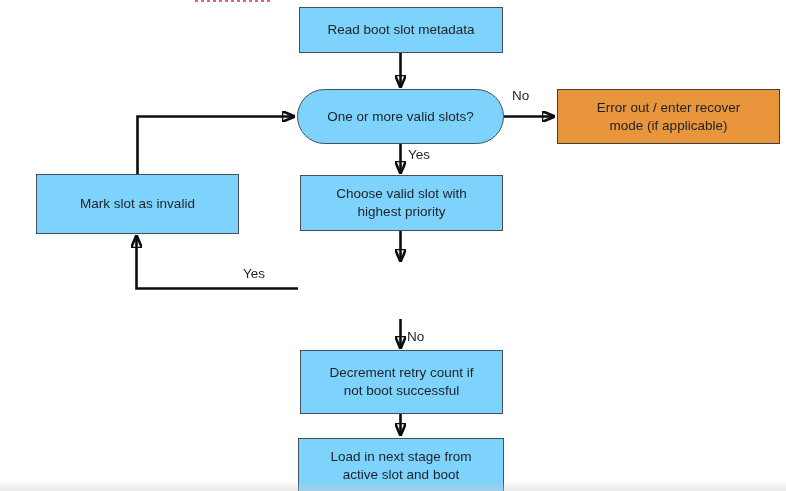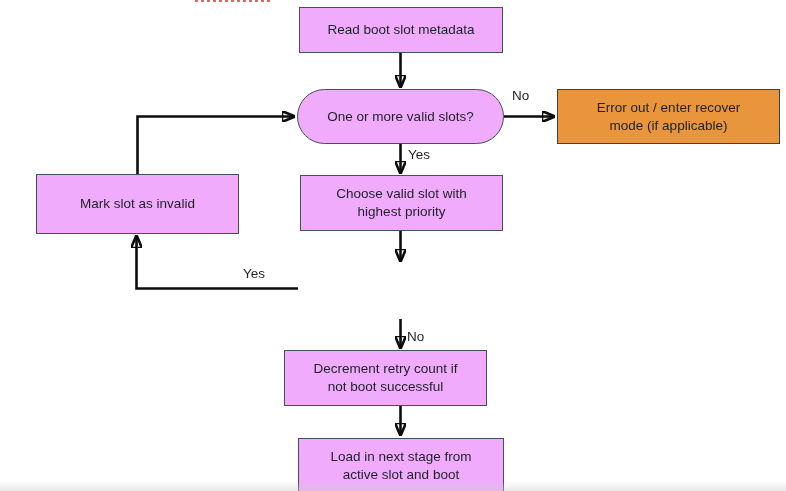--- a/index.html
+++ b/index.html
@@ -18,21 +18,21 @@
   .node {
     position: absolute;
     display: flex;
     align-items: center;
     justify-content: center;
     text-align: center;
     box-sizing: border-box;
     font-size: 13.5px;
     line-height: 1.3;
     color: #1d2125;
-    background: #f0abfc;
+    background: #7dd3fc;
     border: 1.6px solid #43505c;
     white-space: pre-line;
     padding: 2px 8px;
   }
   .stadium {
     border-radius: 28px;
     border-width: 1.8px;
     text-align: center;
   }
   .error {
@@ -104,21 +104,21 @@
 
   <div class="node" style="left:300px; top:175px; width:203px; height:56px;">Choose valid slot with
 highest priority</div>
 
   <div class="node error" style="left:557px; top:89px; width:223px; height:55px;">Error out / enter recover
 mode (if applicable)</div>
 
   <div class="node" style="left:36px; top:174px; width:203px; height:60px;text-align:right;">Mark slot as invalid</div>
 
 
-  <div class="node" style="left:284px; top:350px; width:203px; height:56px;">Decrement retry count if
+  <div class="node" style="left:300px; top:350px; width:203px; height:64px;">Decrement retry count if
 not boot successful</div>
 
   <div class="node" style="left:298px; top:438px; width:206px; height:56px;">Load in next stage from
 active slot and boot</div>
 
   <div class="edge-label" style="left:512px; top:88px;">No</div>
 
   <div class="edge-label" style="left:408px; top:147px;">Yes</div>
 
   <div class="edge-label" style="left:243px; top:266px;">Yes</div>

